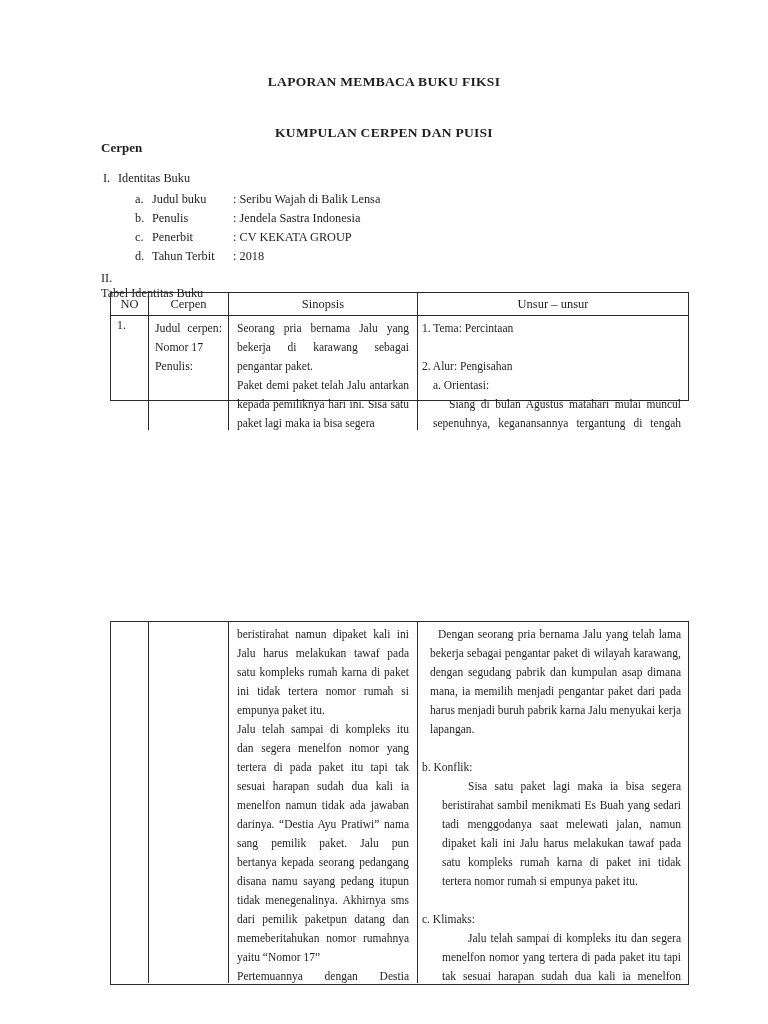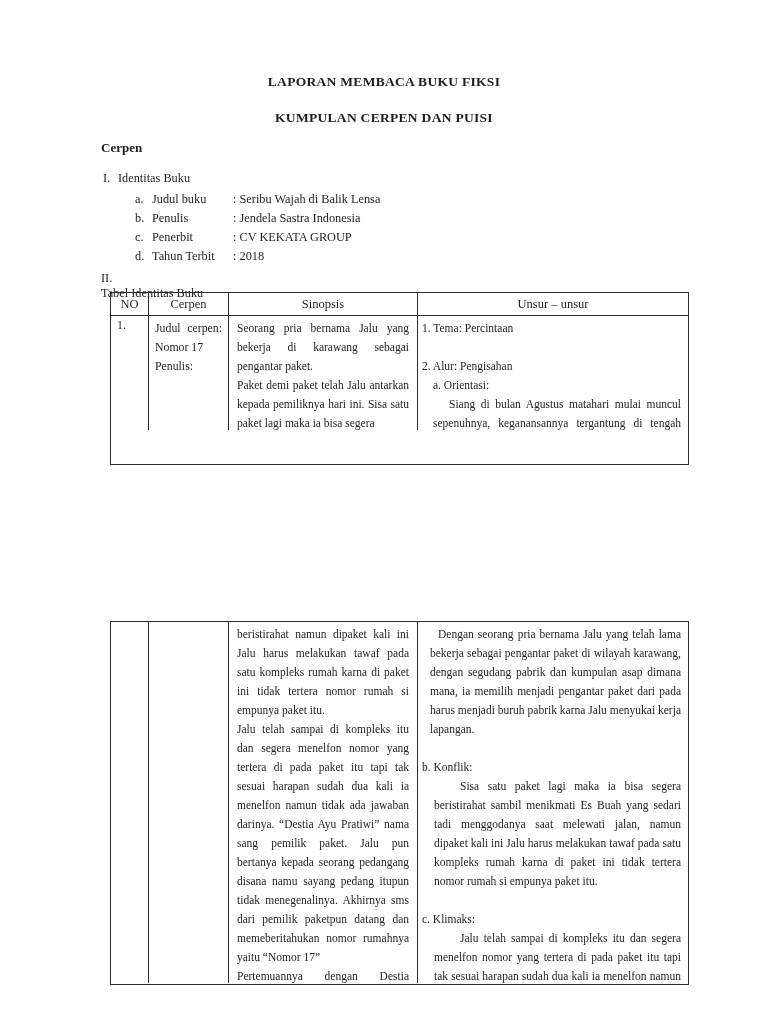--- a/index.html
+++ b/index.html
@@ -11,39 +11,39 @@
     color: #1e1e1e;
     font-family: "Liberation Serif", "DejaVu Serif", serif;
     overflow: hidden;
   }
   .doc-title {
     position: absolute; left: 0; right: 0;
     text-align: center; font-weight: bold; font-size: 13.5px;
     letter-spacing: 0.3px;
   }
   .t1 { top: 74px; }
-  .t2 { top: 110px; }
+  .t2 { top: 125px; }
   .sec-heading {
     position: absolute; left: 101px; top: 140px;
     font-weight: bold; font-size: 13px;
   }
   .ident { position: absolute; left: 103px; top: 171px; font-size: 12.3px; }
   .ident-heading { display: flex; }
   .ident-heading .im { width: 15px; }
   .ident-item { display: flex; margin-top: 6.5px; height: 12.8px; line-height: 12.8px; padding-left: 32px; }
   .ident-item .im { width: 17px; }
   .ident-item .il { width: 81px; }
   .tabel-heading { position: absolute; left: 101px; top: 271px; font-size: 12.3px; display: flex; flex-direction: column; }
   .tabel-heading .im { width: 17px; }
 
   .tbl {
     position: absolute; left: 110px;
     border: 1.4px solid #2b2b2b;
   }
-  .tbl1 { top: 292px; width: 579px; height: 173px; }
+  .tbl1 { top: 292px; width: 579px; height: 109px; }
   .tbl2 { top: 621px; width: 579px; height: 364px; }
   .trow { display: flex; width: 100%; }
   .thead { height: 23px; border-bottom: 1.2px solid #2b2b2b; }
   .tbodyrow1 { height: 114px; }
   .tbodyrow2 { height: 361px; }
   .tc { border-right: 1.2px solid #2b2b2b; overflow: hidden; }
   .tc:last-child { border-right: none; }
   .c1 { width: 38px; flex: none; }
   .c2 { width: 80px; flex: none; }
   .c3 { width: 189px; flex: none; }
@@ -56,21 +56,21 @@
   .no-cell { padding: 2px 0 0 6px; font-size: 11.8px; }
   .just { text-align: justify; font-family: Liberation Serif, serif; }
   .just p { margin: 0; }
   .c3pad { padding: 3px 8px 0 8px; font-size: 11.5px; line-height: 19px; }
   .c4pad { padding: 3px 7px 0 4px; font-size: 11.5px; line-height: 19px; }
   .jlast { text-align: justify; text-align-last: justify; }
   .blank { height: 19px; }
   .sub1 { padding-left: 11px; }
   .orient { margin-left: 11px; text-indent: 16px; }
   .cont-para { margin-left: 8px; text-indent: 8px; }
-  .body-para { margin-left: 12px; text-indent: 26px; }
+  .body-para { margin-left: 20px; text-indent: 26px; }
 </style>
 </head>
 <body>
 
 <div class="page">
 
   <div class="doc-title t1">LAPORAN MEMBACA BUKU FIKSI</div>
   <div class="doc-title t2">KUMPULAN CERPEN DAN PUISI</div>
 
   <div class="sec-heading">Cerpen</div>

